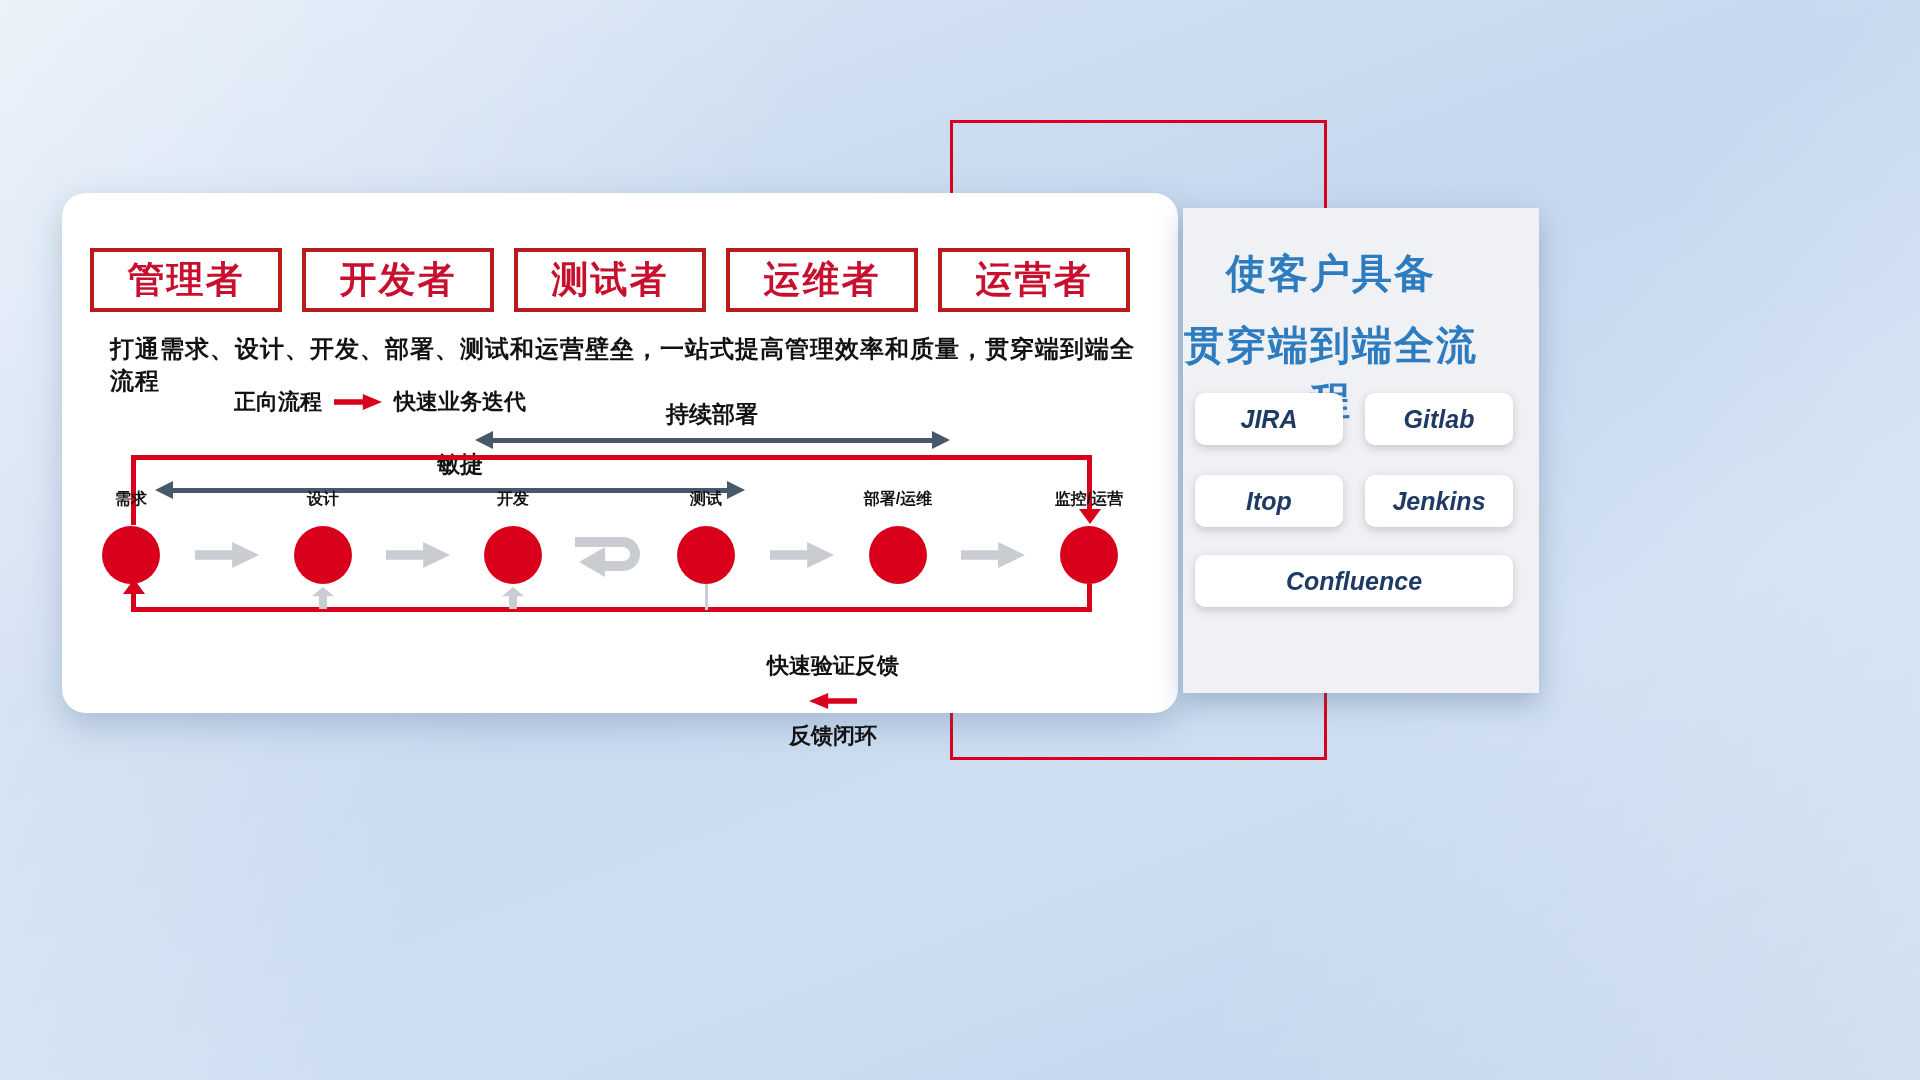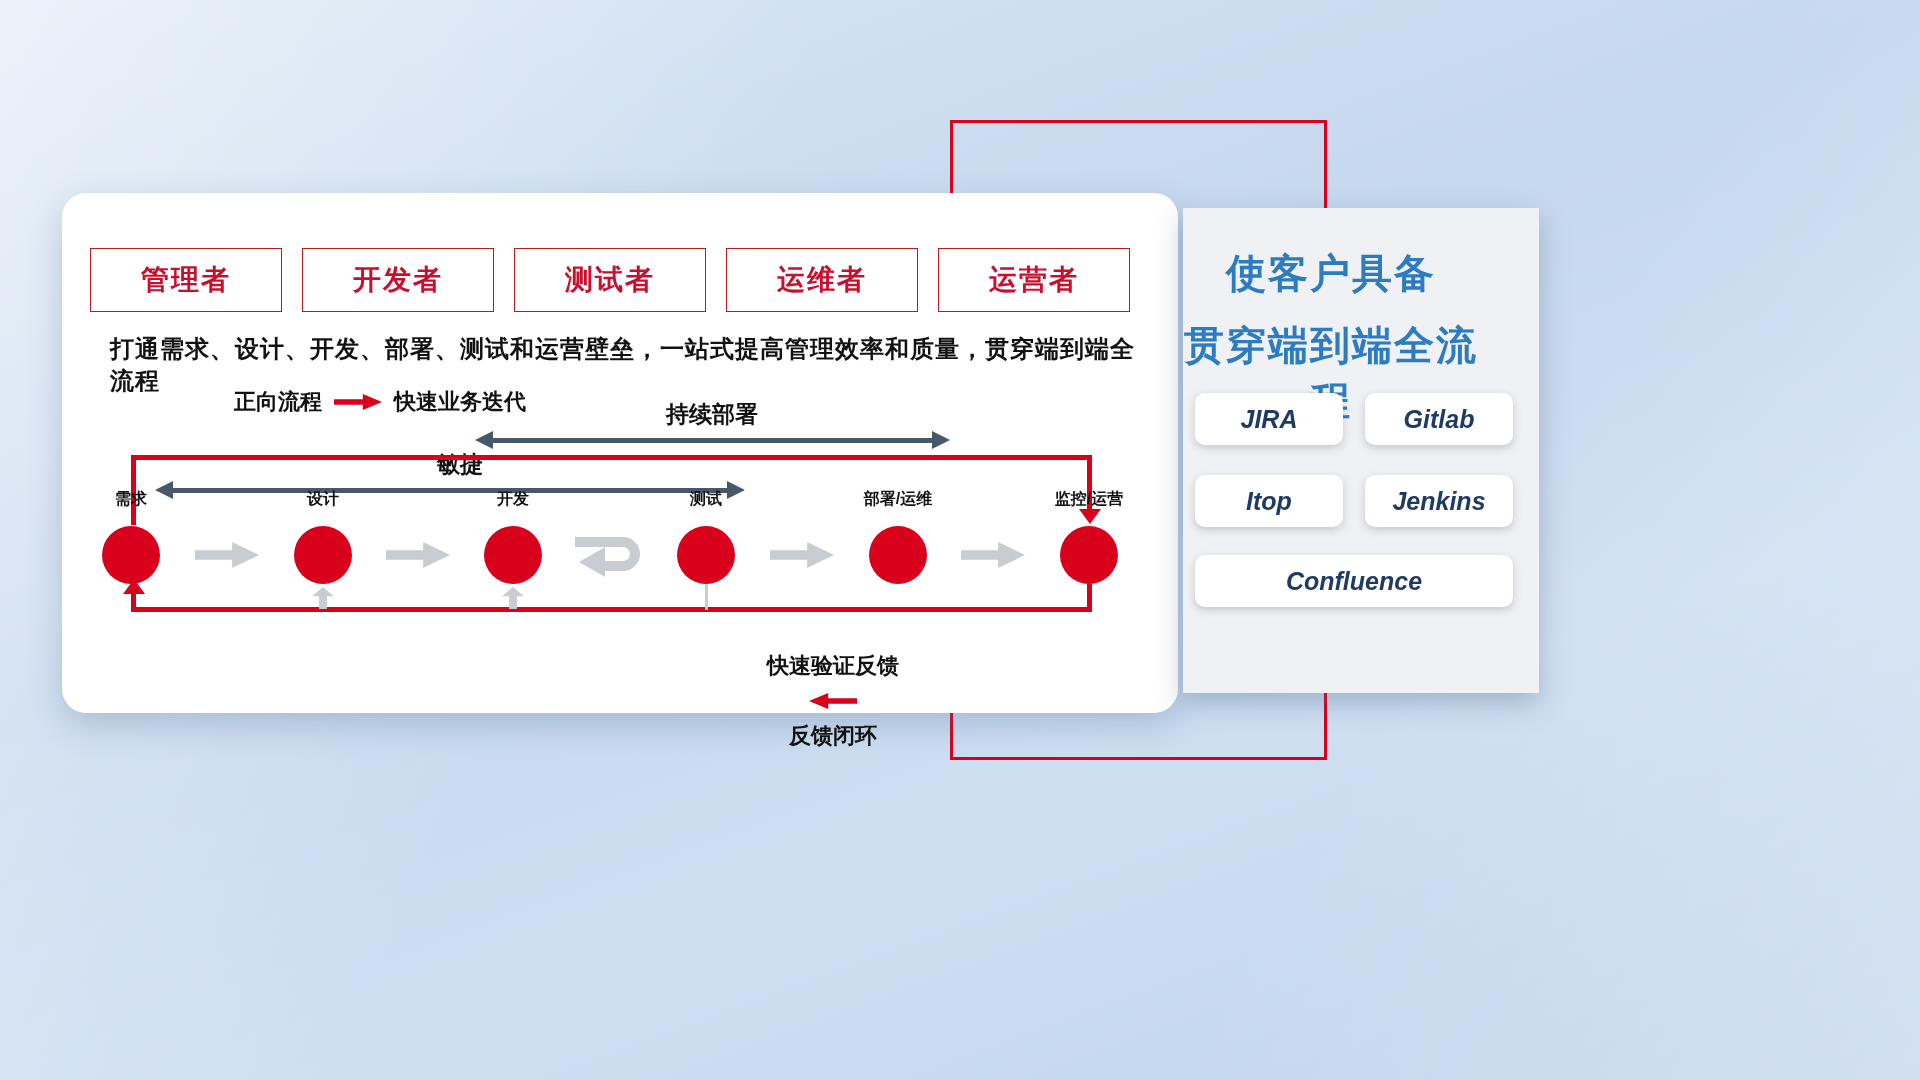--- a/index.html
+++ b/index.html
@@ -26,23 +26,23 @@
     position:absolute; left:62px; top:193px; width:1116px; height:520px;
     background:#ffffff; border-radius:24px; z-index:2;
     box-shadow:0 12px 32px rgba(70,100,140,.28);
   }
 
   .roles-row {
     position:absolute; left:28px; top:55px; width:1040px; height:64px;
     display:flex; justify-content:space-between;
   }
   .role-box {
-    width:192px; height:64px; border:1px solid #b91c1c; background:#fff;
+    width:192px; height:64px; border:4px solid #b91c1c; background:#fff;
     display:flex; align-items:center; justify-content:center;
-    font-size:28px; font-weight:bold; color:#c8102e; letter-spacing:2px;
+    font-size:37px; font-weight:bold; color:#c8102e; letter-spacing:2px;
   }
 
   .description {
     position:absolute; left:48px; top:140px; width:1040px;
     font-size:24px; font-weight:bold; color:#121212; letter-spacing:1px;
   }
 
   .legend { position:absolute; display:flex; align-items:center; gap:12px;
     font-size:22px; font-weight:bold; color:#121212; }
   .legend-forward { left:172px; top:194px; }

